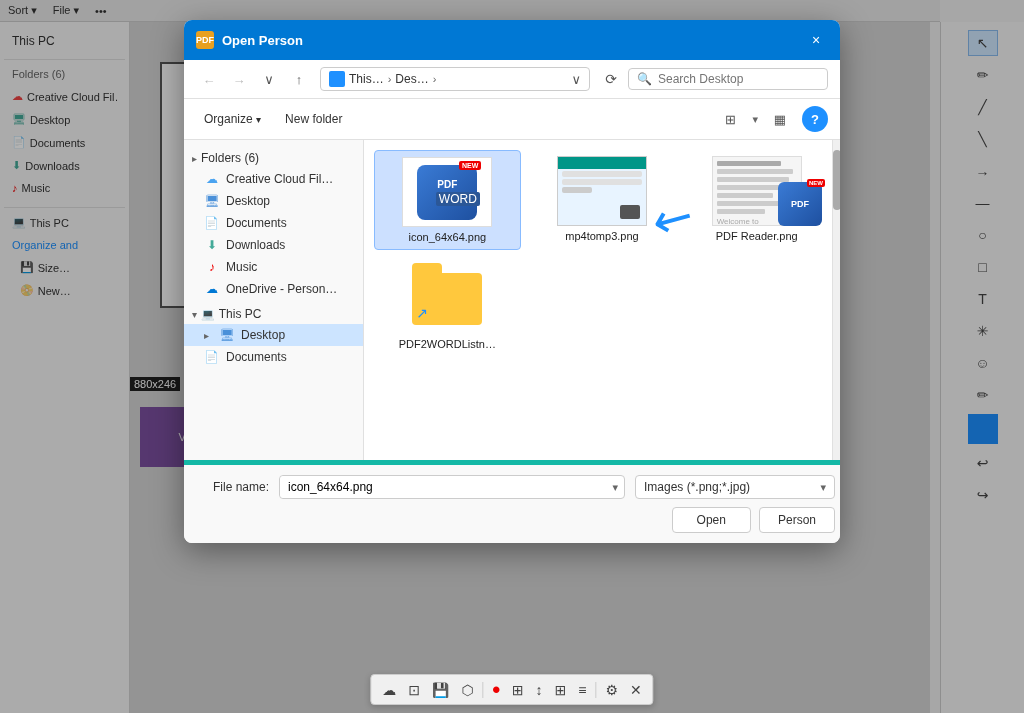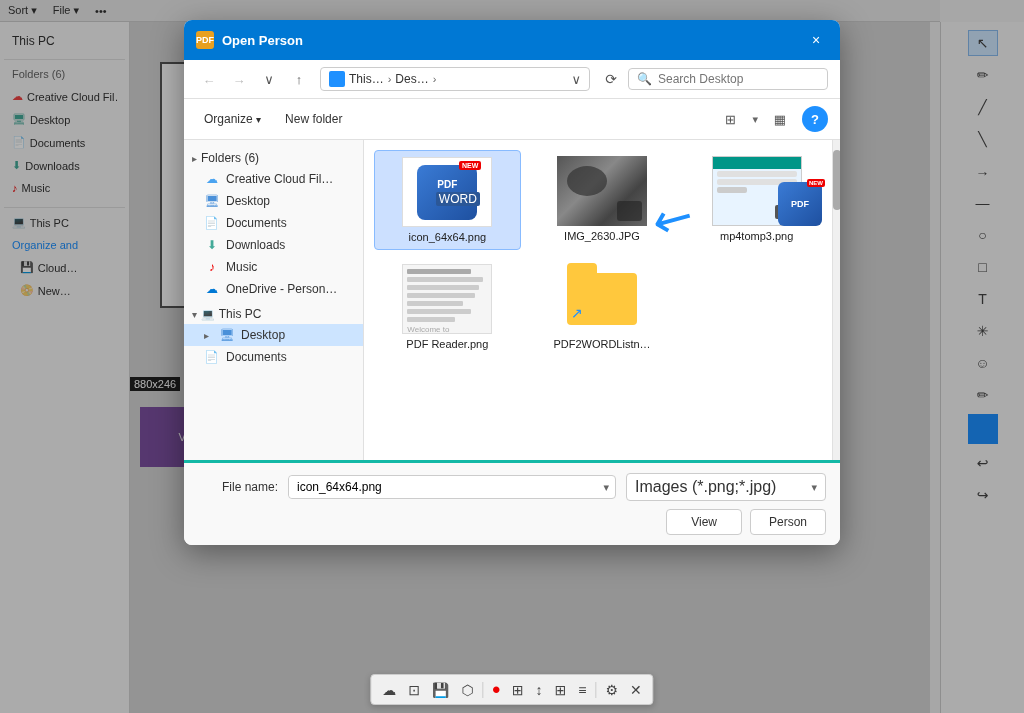--- a/index.html
+++ b/index.html
@@ -554,22 +554,22 @@
       width: 8px;
       height: 60px;
       background: #aaa;
       border-radius: 4px;
       position: absolute;
       top: 10px;
     }
 
     
     .dialog-bottom {
-      border-top: 3px solid #14b8a6;
-      padding: 10px 14px;
+      border-top: 5px solid #14b8a6;
+      padding: 10px 5px;
       background: #f9f9f9;
     }
     .filename-row {
       display: flex;
       align-items: center;
       gap: 10px;
       margin-bottom: 8px;
     }
     .filename-label {
       font-size: 12px;
@@ -685,21 +685,21 @@
     <div style="height:6px;border-bottom:1px solid #ddd;margin:4px 0;"></div>
     <div class="bg-sidebar-item" style="display:flex;align-items:center;gap:4px;">
       <span style="font-size:11px;">💻</span>
       <span style="font-size:11px;">This PC</span>
     </div>
     <div class="bg-sidebar-item" style="color:#1e90ff;font-size:11px;">
       <span>Organize and</span>
     </div>
     <div class="bg-sidebar-item" style="display:flex;align-items:center;gap:4px;padding-left:16px;">
       <span style="font-size:11px;">💾</span>
-      <span style="font-size:11px;">Cloud…</span>
+      <span style="font-size:11px;">Size…</span>
     </div>
     <div class="bg-sidebar-item" style="display:flex;align-items:center;gap:4px;padding-left:16px;">
       <span style="font-size:11px;">📀</span>
       <span style="font-size:11px;">New…</span>
     </div>
   </div>
 
   <div style="position:absolute;top:22px;left:130px;padding:4px 8px;font-size:12px;color:#333;border-bottom:1px solid #ddd;background:#f5f5f5;width:800px;">
     <input type="checkbox" style="margin-right: 4px;">
     <span>Name</span>
@@ -832,29 +832,20 @@
             <div class="thumb-pdf">
               <div class="pdf-icon-main">
                 <div class="pdf-badge">NEW</div>
                 <div class="pdf-text-line">PDF</div>
                 <div class="pdf-word-badge">WORD</div>
               </div>
             </div>
             <span class="file-name">icon_64x64.png</span>
           </div>
 
-          <div class="file-item">
-            <div class="thumb-photo">
-
-              <div style="position:absolute;inset:0;background:linear-gradient(135deg,#555 0%,#888 40%,#444 70%,#666 100%);"></div>
-              <div style="position:absolute;top:10px;left:10px;width:40px;height:30px;background:#333;border-radius:50%;opacity:0.7;"></div>
-              <div style="position:absolute;bottom:5px;right:5px;width:25px;height:20px;background:#222;border-radius:3px;opacity:0.6;"></div>
-            </div>
-            <span class="file-name">IMG_2630.JPG</span>
-          </div>
 
           <div class="file-item">
             <div class="thumb-screenshot">
               <div style="position:absolute;top:0;left:0;right:0;height:12px;background:#009688;"></div>
               <div style="position:absolute;top:14px;left:4px;right:4px;height:6px;background:#e0e0e0;border-radius:2px;"></div>
               <div style="position:absolute;top:22px;left:4px;right:4px;height:6px;background:#e0e0e0;border-radius:2px;"></div>
               <div style="position:absolute;top:30px;left:4px;width:30px;height:6px;background:#ccc;border-radius:2px;"></div>
               <div style="position:absolute;bottom:6px;right:6px;width:20px;height:14px;background:#555;border-radius:2px;"></div>
             </div>
             <span class="file-name">mp4tomp3.png</span>
@@ -895,26 +886,26 @@
     </div>
 
     <div class="dialog-bottom">
       <div class="filename-row">
         <label class="filename-label">File name:</label>
         <div style="flex:1;display:flex;align-items:center;border:1px solid #ccc;border-radius:4px;background:white;">
           <input type="text" class="filename-input" style="flex: 1 1 0%; border: none; outline: none; border-radius: 4px;" value="icon_64x64.png">
           <span class="filename-dropdown" style="padding:0 6px;">▾</span>
         </div>
         <div style="display:flex;align-items:center;border:1px solid #ccc;border-radius:4px;background:white;padding:4px 8px;width:200px;">
-          <span style="flex:1;font-size:16px;color:#333;">Images (*.png;*.jpg)</span>
+          <span style="flex:1;font-size:12px;color:#333;">Images (*.png;*.jpg)</span>
           <span class="filetype-dropdown">▾</span>
         </div>
       </div>
       <div class="dialog-buttons">
-        <button class="btn-open">View</button>
+        <button class="btn-open">Open</button>
         <button class="btn-cancel">Person</button>
       </div>
     </div>
 
     <div class="mini-pdf">
       <div class="mini-pdf-badge">NEW</div>
       <span style="color:white;font-size:9px;font-weight:bold;">PDF</span>
     </div>
   </div>
 </div>

